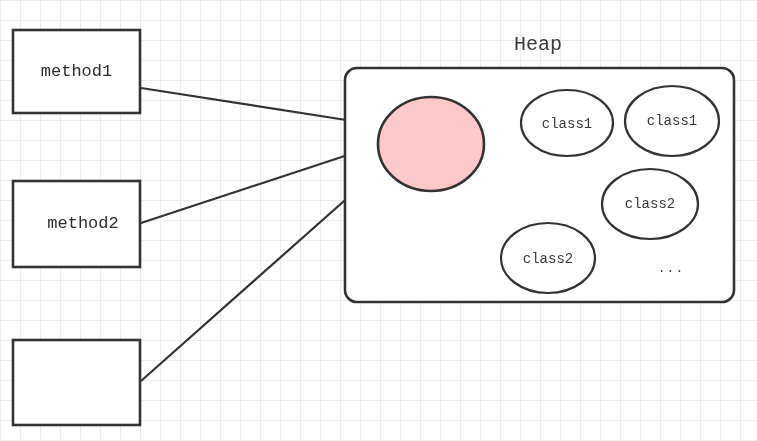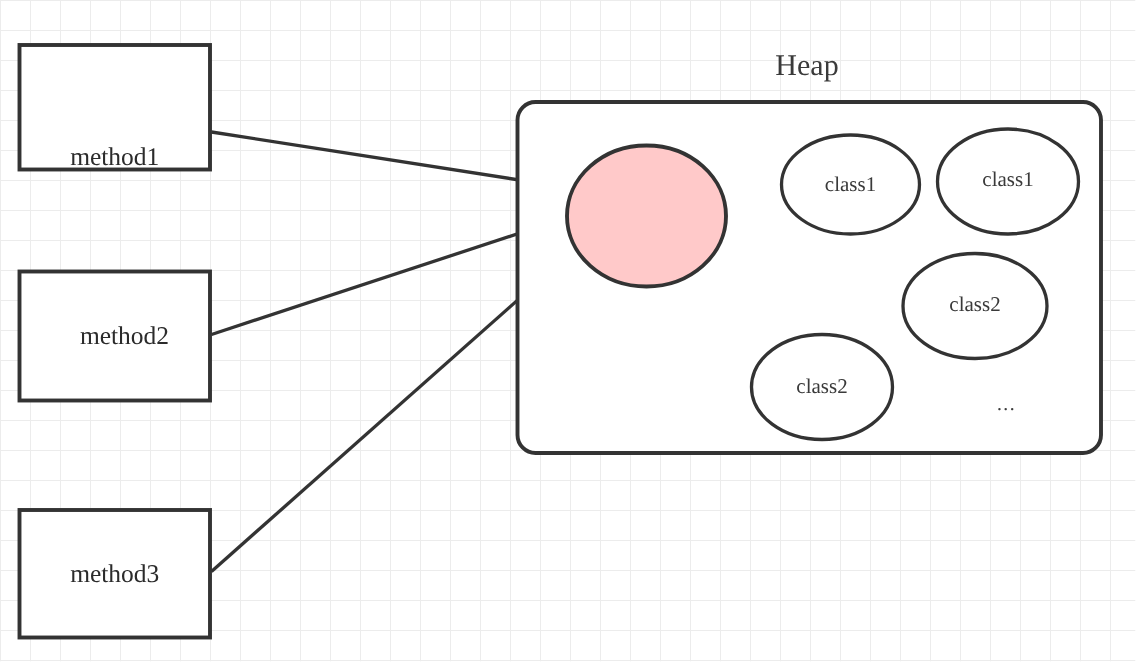--- a/index.html
+++ b/index.html
@@ -26,21 +26,21 @@
   #vector-layer {
     position: absolute;
     left: 0;
     top: 0;
     width: 757px;
     height: 441px;
   }
   .node-text {
     position: absolute;
     color: #333333;
-    font-family: Liberation Serif, serif;
+    font-family: Liberation Mono, monospace;
     text-align: center;
     white-space: nowrap;
     pointer-events: none;
     user-select: none;
   }
   .method-label {
     font-size: 17px;
     color: #2b2b2b;
   }
   .heap-title {
@@ -86,25 +86,24 @@
     <rect x="13" y="340" width="127" height="85" fill="#ffffff" stroke="#333333" stroke-width="2.6"></rect>
 
     <ellipse cx="567" cy="123" rx="46" ry="33" fill="#ffffff" stroke="#333333" stroke-width="2.2"></ellipse>
     <ellipse cx="672" cy="121" rx="47" ry="35" fill="#ffffff" stroke="#333333" stroke-width="2.2"></ellipse>
     <ellipse cx="650" cy="204" rx="48" ry="35" fill="#ffffff" stroke="#333333" stroke-width="2.2"></ellipse>
     <ellipse cx="548" cy="258" rx="47" ry="35" fill="#ffffff" stroke="#333333" stroke-width="2.2"></ellipse>
 
     <ellipse cx="431" cy="144" rx="53" ry="47" fill="#ffc9c9" stroke="#333333" stroke-width="2.6"></ellipse>
   </svg>
 
-  <div class="node-text method-label" style="left:13px; top:62px; width:127px;margin-top:33px;">method1</div>
+  <div class="node-text method-label" style="left:13px; top:62px; width:127px;">method1</div>
 
   <div class="node-text method-label" style="left:13px; top:214px; width:140px;">method2</div>
 
-  <div class="node-text method-label" style="left:13px; top:373px; width:127px;">method3</div>
 
   <div class="node-text heap-title" style="left:438px; top:33px; width:200px;">Heap</div>
 
 
   <div class="node-text ellipse-label" style="left:517px; top:116px; width:100px;">class1</div>
 
   <div class="node-text ellipse-label" style="left:622px; top:113px; width:100px;">class1</div>
 
   <div class="node-text ellipse-label" style="left:600px; top:196px; width:100px;">class2</div>
 

